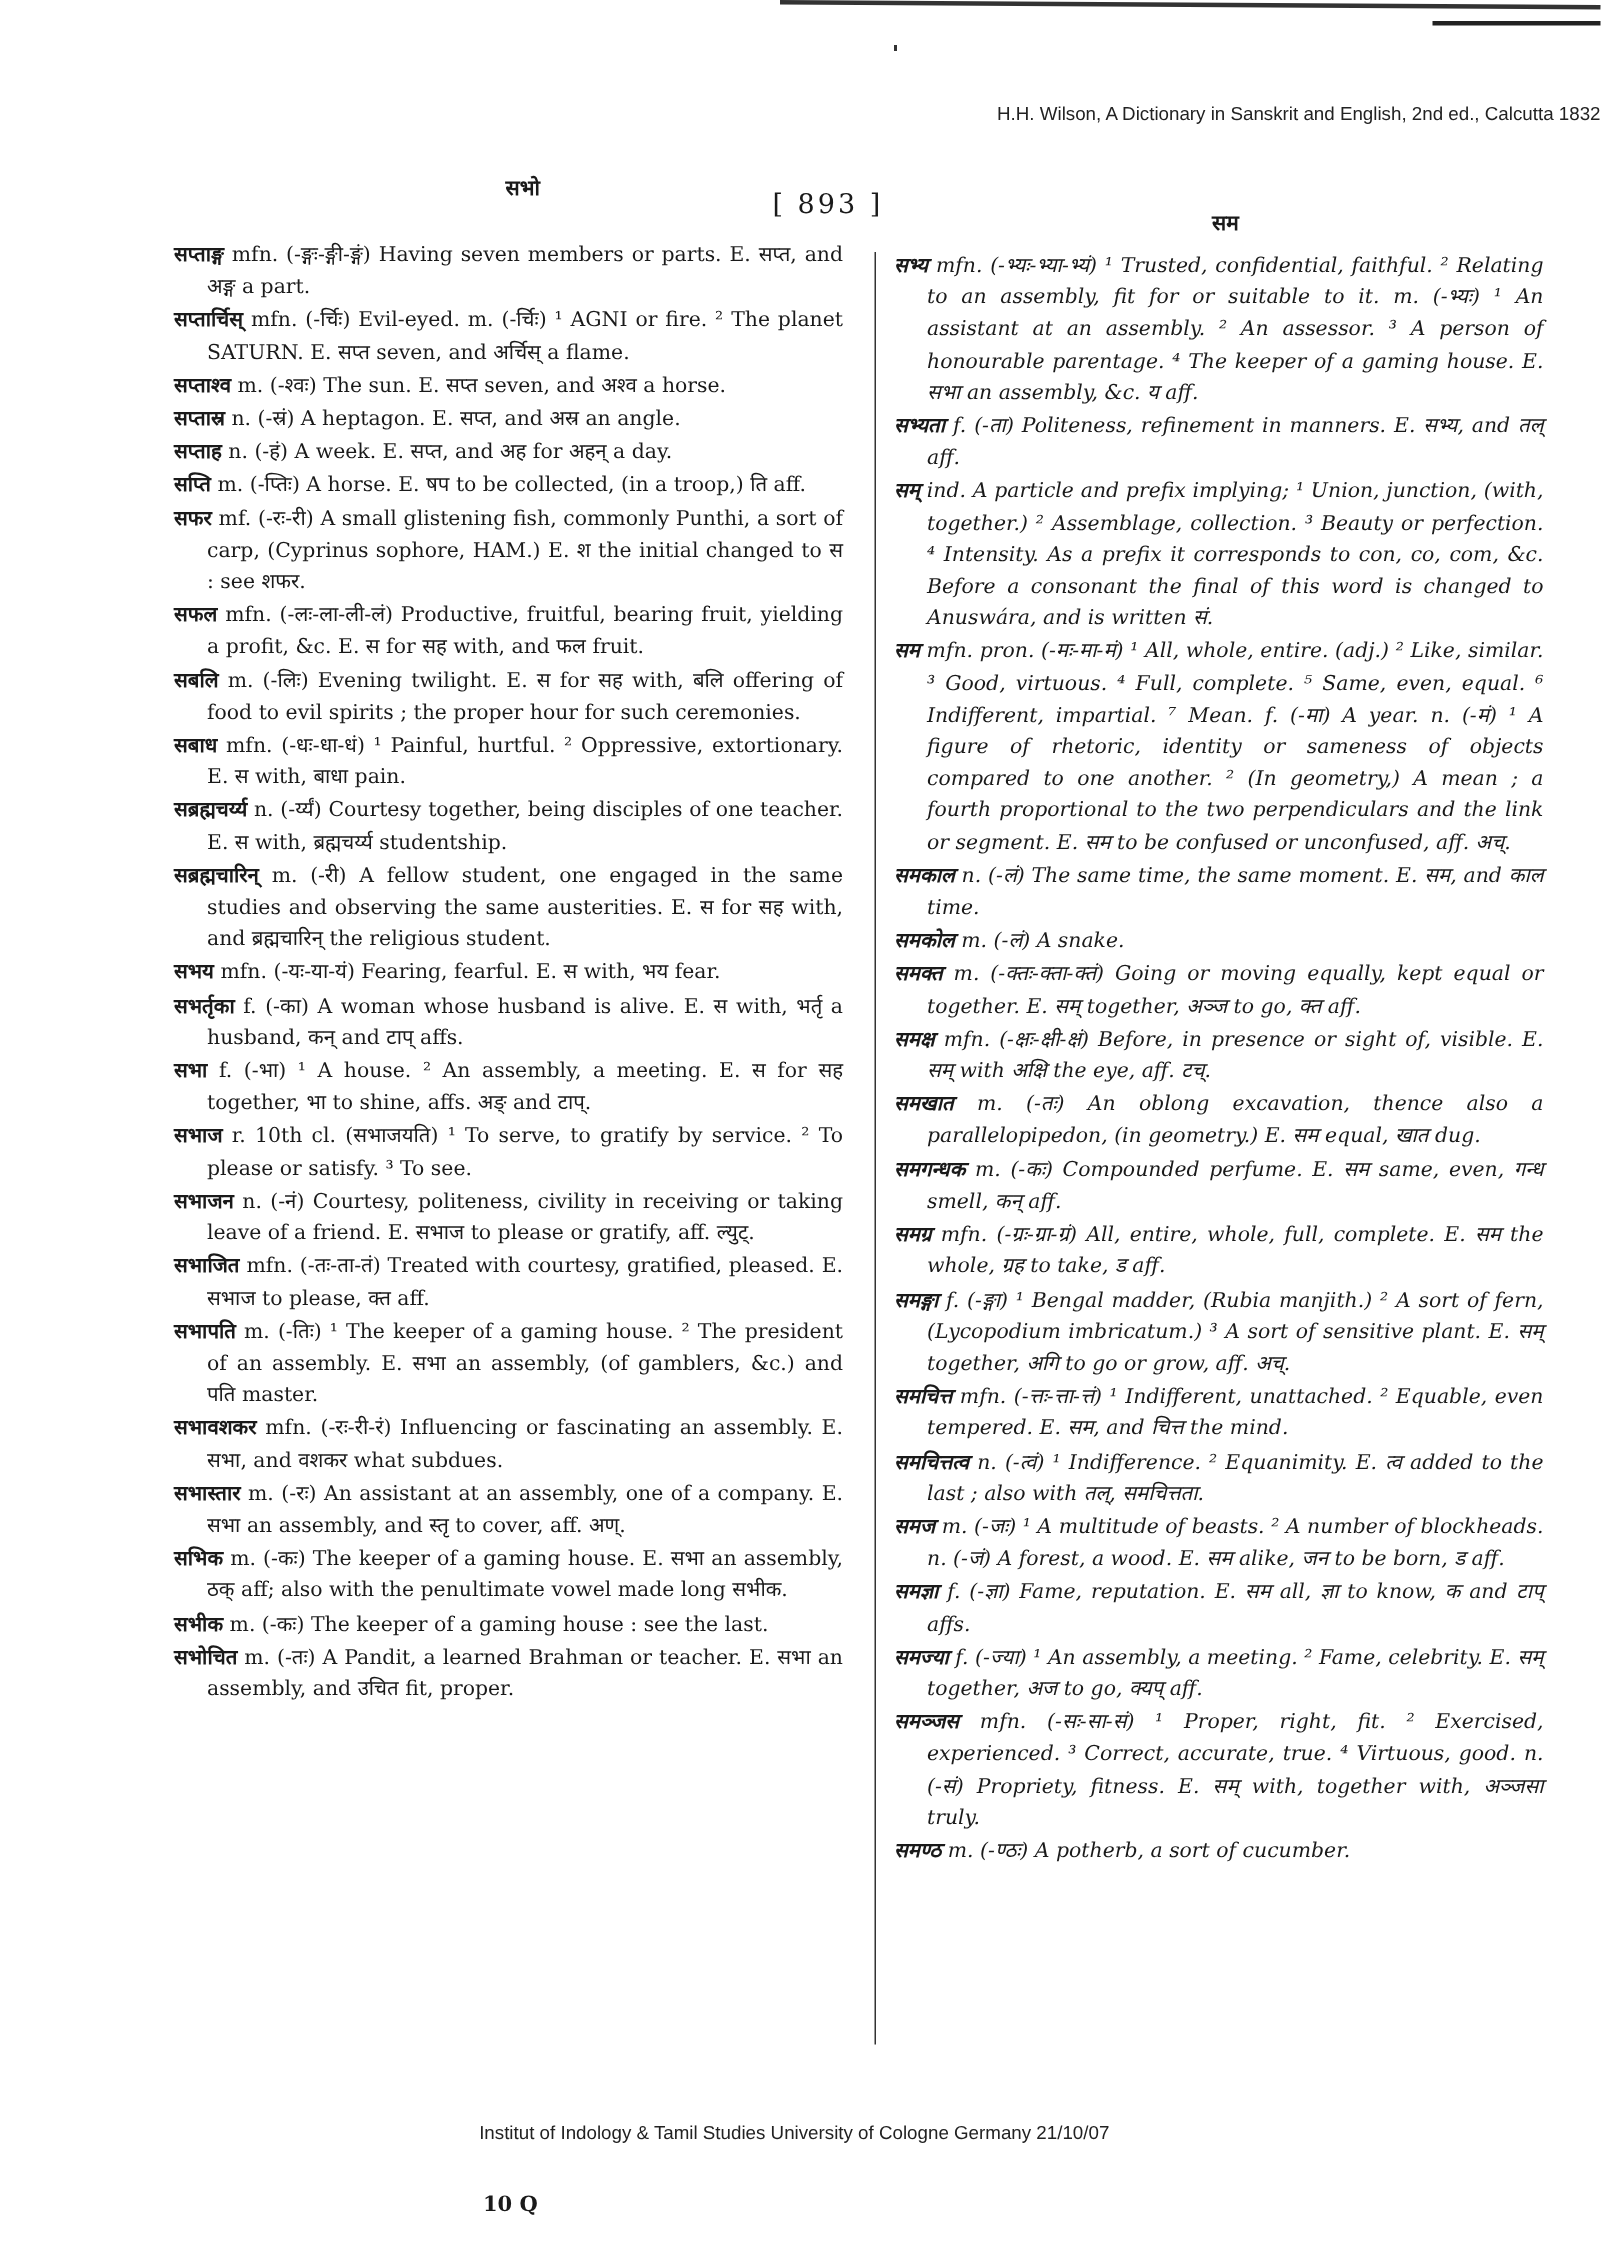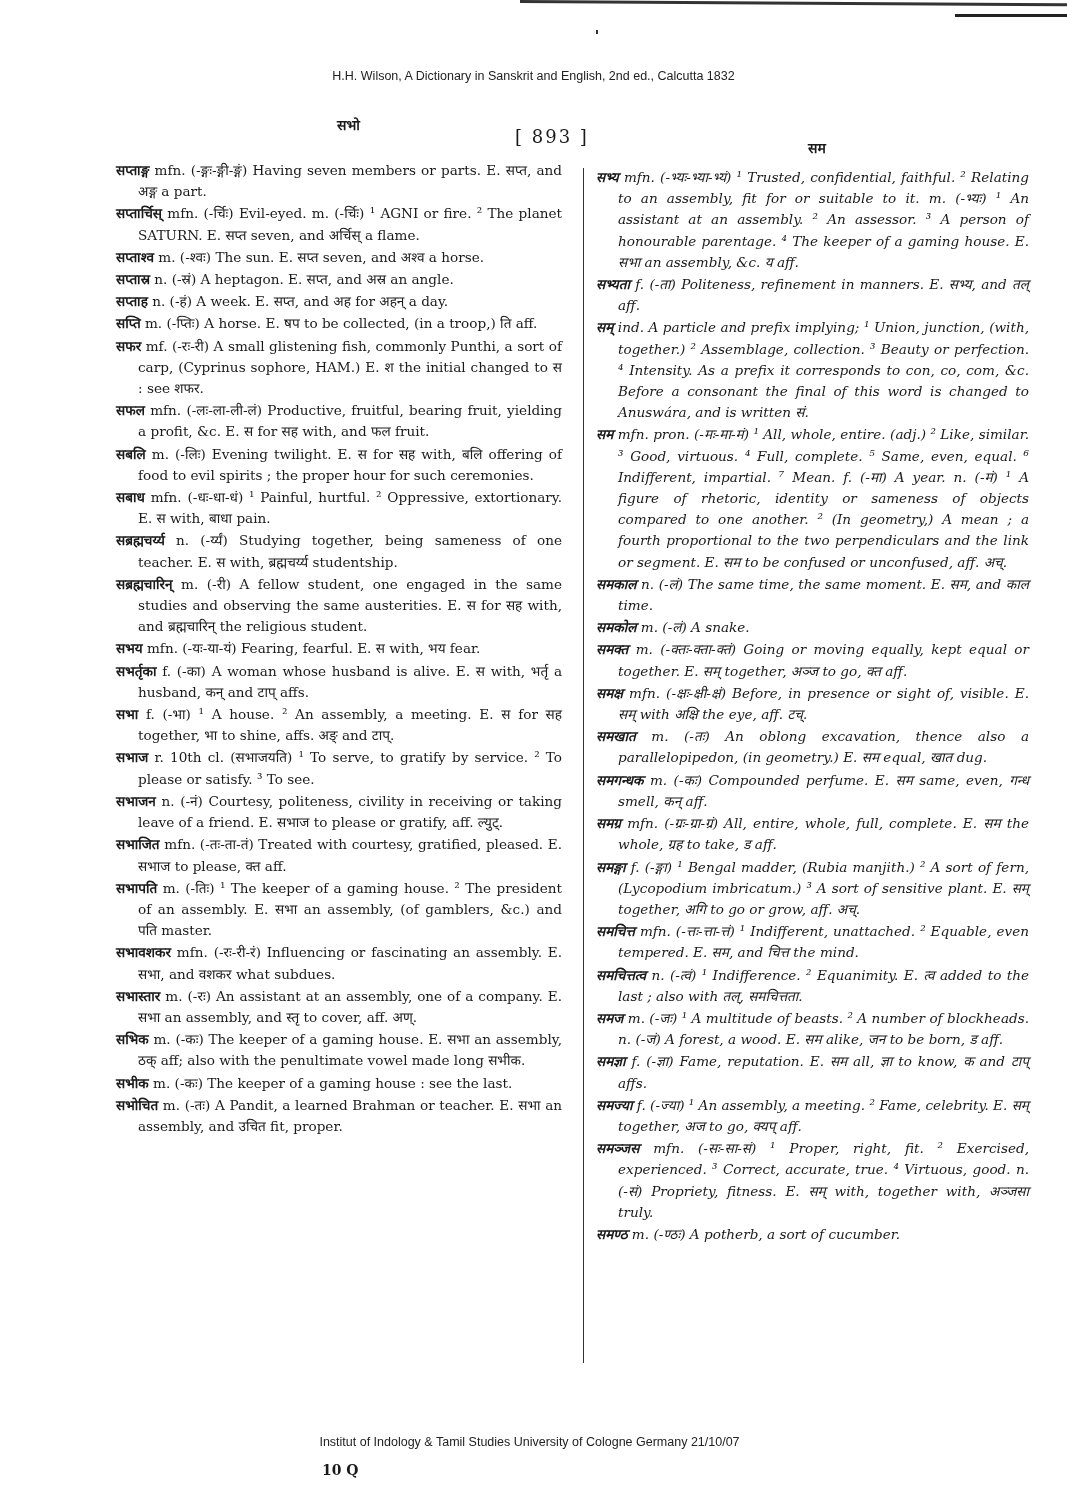--- a/index.html
+++ b/index.html
@@ -4,25 +4,25 @@
   <style>
     html, body { margin: 0; padding: 0; background: #ffffff; }
     body {
       width: 1067px; height: 1500px; position: relative; overflow: hidden;
       font-family: "DejaVu Serif", "Liberation Serif", serif; color: #1a1a1a;
     }
     .top-rule-1 { position: absolute; left: 520px; top: 0; width: 547px; height: 3px; background: #333; transform: rotate(0.35deg); transform-origin: left top; }
     .top-rule-2 { position: absolute; left: 955px; top: 14px; width: 112px; height: 3px; background: #222; }
     .speck { position: absolute; left: 596px; top: 30px; width: 2px; height: 4px; background: #333; }
     .attribution {
-      position: absolute; left: 0; width: 1067px; text-align: center;
+      position: absolute; left: 0; width: 1067px; text-align: right;
       font-family: "Liberation Sans", sans-serif; font-size: 12.5px; color: #222;
     }
     .attribution.top { top: 69px; }
-    .attribution.bottom { top: 1415px; left: 0; width: 1062px; text-align: center; padding-right: 3px; box-sizing: border-box; margin-top: 20px; }
+    .attribution.bottom { top: 1415px; left: 0; width: 1062px; text-align: center; padding-right: 3px; box-sizing: border-box; }
     .runhead { position: absolute; top: 115px; font-weight: bold; font-size: 14px; }
     .runhead.left { left: 337px; }
     .runhead.center { left: 515px; top: 126px; font-weight: normal; font-size: 18px; letter-spacing: 2px; }
     .runhead.right { left: 808px; top: 138px; }
     .column {
       position: absolute; top: 160px; font-size: 13.6px; line-height: 21.2px;
       text-align: justify;
     }
     .column.left { left: 116px; width: 446px; }
     .column.right { left: 596px; width: 433px; top: 167px; font-style: italic; }
@@ -48,21 +48,21 @@
     <div class="entry"><span class="hw">सप्ताङ्ग</span> <span>mfn. (-ङ्गः-ङ्गी-ङ्गं) Having seven members or parts. E. सप्त, and अङ्ग a part.</span></div>
     <div class="entry"><span class="hw">सप्तार्चिस्</span> <span>mfn. (-र्चिः) Evil-eyed. m. (-र्चिः) ¹ AGNI or fire. ² The planet SATURN. E. सप्त seven, and अर्चिस् a flame.</span></div>
     <div class="entry"><span class="hw">सप्ताश्व</span> <span>m. (-श्वः) The sun. E. सप्त seven, and अश्व a horse.</span></div>
     <div class="entry"><span class="hw">सप्तास्र</span> <span>n. (-स्रं) A heptagon. E. सप्त, and अस्र an angle.</span></div>
     <div class="entry"><span class="hw">सप्ताह</span> <span>n. (-हं) A week. E. सप्त, and अह for अहन् a day.</span></div>
     <div class="entry"><span class="hw">सप्ति</span> <span>m. (-प्तिः) A horse. E. षप to be collected, (in a troop,) ति aff.</span></div>
     <div class="entry"><span class="hw">सफर</span> <span>mf. (-रः-री) A small glistening fish, commonly Punthi, a sort of carp, (Cyprinus sophore, HAM.) E. श the initial changed to स : see शफर.</span></div>
     <div class="entry"><span class="hw">सफल</span> <span>mfn. (-लः-ला-ली-लं) Productive, fruitful, bearing fruit, yielding a profit, &amp;c. E. स for सह with, and फल fruit.</span></div>
     <div class="entry"><span class="hw">सबलि</span> <span>m. (-लिः) Evening twilight. E. स for सह with, बलि offering of food to evil spirits ; the proper hour for such ceremonies.</span></div>
     <div class="entry"><span class="hw">सबाध</span> <span>mfn. (-धः-धा-धं) ¹ Painful, hurtful. ² Oppressive, extortionary. E. स with, बाधा pain.</span></div>
-    <div class="entry"><span class="hw">सब्रह्मचर्य्य</span> <span>n. (-र्य्यं) Studying together, being sameness of one teacher. E. स with, ब्रह्मचर्य्य studentship.</span></div>
+    <div class="entry"><span class="hw">सब्रह्मचर्य्य</span> <span>n. (-र्य्यं) Courtesy together, being disciples of one teacher. E. स with, ब्रह्मचर्य्य studentship.</span></div>
     <div class="entry"><span class="hw">सब्रह्मचारिन्</span> <span>m. (-री) A fellow student, one engaged in the same studies and observing the same austerities. E. स for सह with, and ब्रह्मचारिन् the religious student.</span></div>
     <div class="entry"><span class="hw">सभय</span> <span>mfn. (-यः-या-यं) Fearing, fearful. E. स with, भय fear.</span></div>
     <div class="entry"><span class="hw">सभर्तृका</span> <span>f. (-का) A woman whose husband is alive. E. स with, भर्तृ a husband, कन् and टाप् affs.</span></div>
     <div class="entry"><span class="hw">सभा</span> <span>f. (-भा) ¹ A house. ² An assembly, a meeting. E. स for सह together, भा to shine, affs. अङ् and टाप्.</span></div>
     <div class="entry"><span class="hw">सभाज</span> <span>r. 10th cl. (सभाजयति) ¹ To serve, to gratify by service. ² To please or satisfy. ³ To see.</span></div>
     <div class="entry"><span class="hw">सभाजन</span> <span>n. (-नं) Courtesy, politeness, civility in receiving or taking leave of a friend. E. सभाज to please or gratify, aff. ल्युट्.</span></div>
     <div class="entry"><span class="hw">सभाजित</span> <span>mfn. (-तः-ता-तं) Treated with courtesy, gratified, pleased. E. सभाज to please, क्त aff.</span></div>
     <div class="entry"><span class="hw">सभापति</span> <span>m. (-तिः) ¹ The keeper of a gaming house. ² The president of an assembly. E. सभा an assembly, (of gamblers, &amp;c.) and पति master.</span></div>
     <div class="entry"><span class="hw">सभावशकर</span> <span>mfn. (-रः-री-रं) Influencing or fascinating an assembly. E. सभा, and वशकर what subdues.</span></div>
     <div class="entry"><span class="hw">सभास्तार</span> <span>m. (-रः) An assistant at an assembly, one of a company. E. सभा an assembly, and स्तृ to cover, aff. अण्.</span></div>

